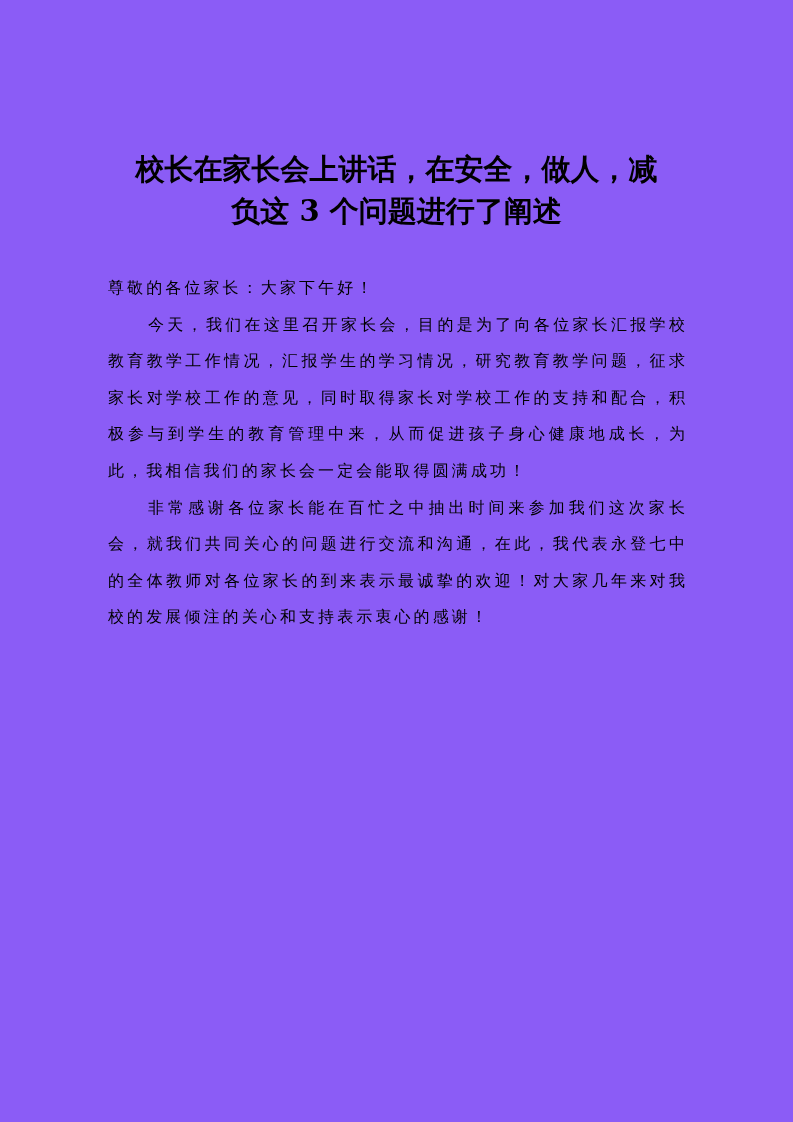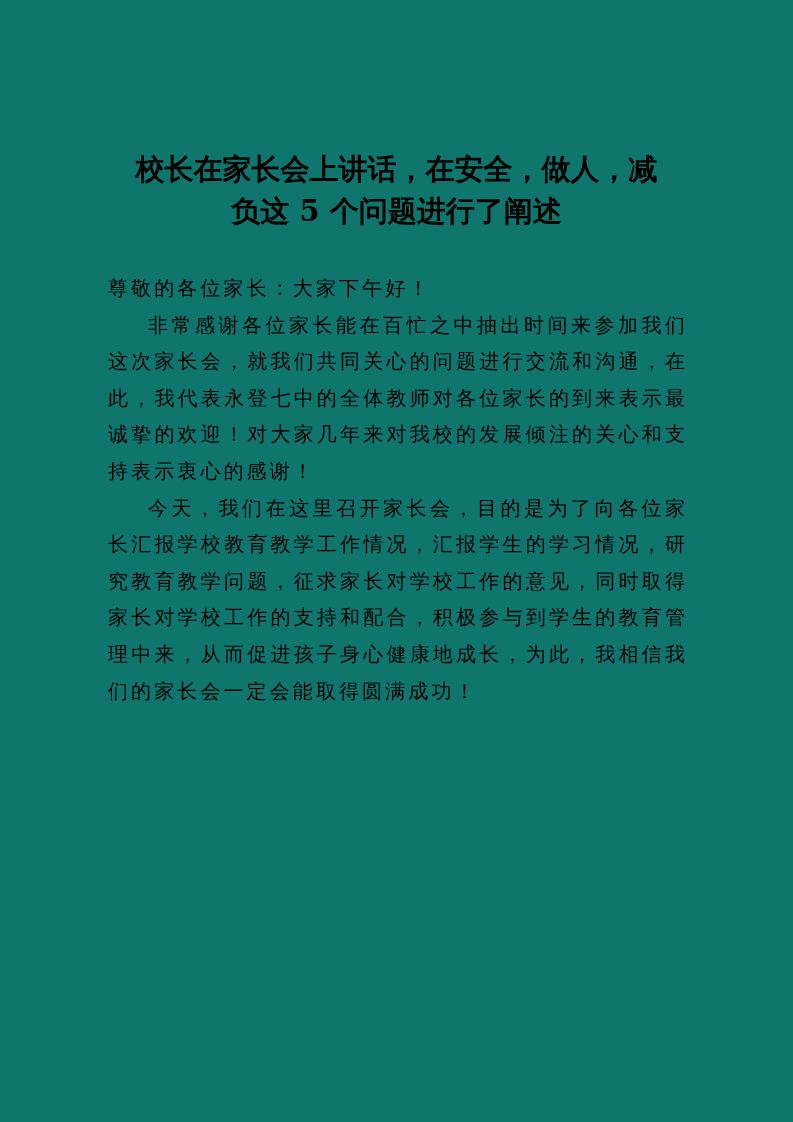--- a/index.html
+++ b/index.html
@@ -12,62 +12,62 @@
       height: 1122px;
       position: relative;
       overflow: hidden;
       color: #000000;
     }
     .page {
       position: absolute;
       left: 0; top: 0;
       width: 793px;
       height: 1122px;
-      background: #0f766e;
+      background: #8b5cf6;
     }
     .title {
       position: absolute;
       left: 100px;
       top: 148px;
       width: 593px;
       text-align: center;
       font-family: "DejaVu Serif", "Liberation Serif", serif;
       font-weight: bold;
       font-size: 29px;
       line-height: 42px;
       letter-spacing: 0px;
       margin: 0;
     }
     .body {
       position: absolute;
       left: 108px;
       top: 270px;
       width: 580px;
       font-family: "DejaVu Sans", "Liberation Sans", sans-serif;
-      font-size: 20px;
+      font-size: 16px;
       line-height: 36.6px;
       letter-spacing: 3.1px;
       text-align: justify;
       text-justify: inter-character;
     }
     .body p {
       margin: 0;
       padding: 0;
     }
     .body p.indent {
       text-indent: 40px;
     }
   </style>
 </head>
 <body>
 
 <div class="page">
   <h1 class="title">
     <span>校长在家长会上讲话，在安全，做人，减</span><br>
-    <span>负这 5 个问题进行了阐述</span>
+    <span>负这 3 个问题进行了阐述</span>
   </h1>
 
   <div class="body">
     <p>尊敬的各位家长：大家下午好！</p>
+    <p class="indent">今天，我们在这里召开家长会，目的是为了向各位家长汇报学校教育教学工作情况，汇报学生的学习情况，研究教育教学问题，征求家长对学校工作的意见，同时取得家长对学校工作的支持和配合，积极参与到学生的教育管理中来，从而促进孩子身心健康地成长，为此，我相信我们的家长会一定会能取得圆满成功！</p>
     <p class="indent">非常感谢各位家长能在百忙之中抽出时间来参加我们这次家长会，就我们共同关心的问题进行交流和沟通，在此，我代表永登七中的全体教师对各位家长的到来表示最诚挚的欢迎！对大家几年来对我校的发展倾注的关心和支持表示衷心的感谢！</p>
-    <p class="indent">今天，我们在这里召开家长会，目的是为了向各位家长汇报学校教育教学工作情况，汇报学生的学习情况，研究教育教学问题，征求家长对学校工作的意见，同时取得家长对学校工作的支持和配合，积极参与到学生的教育管理中来，从而促进孩子身心健康地成长，为此，我相信我们的家长会一定会能取得圆满成功！</p>
   </div>
 </div>
 
 </body></html>

